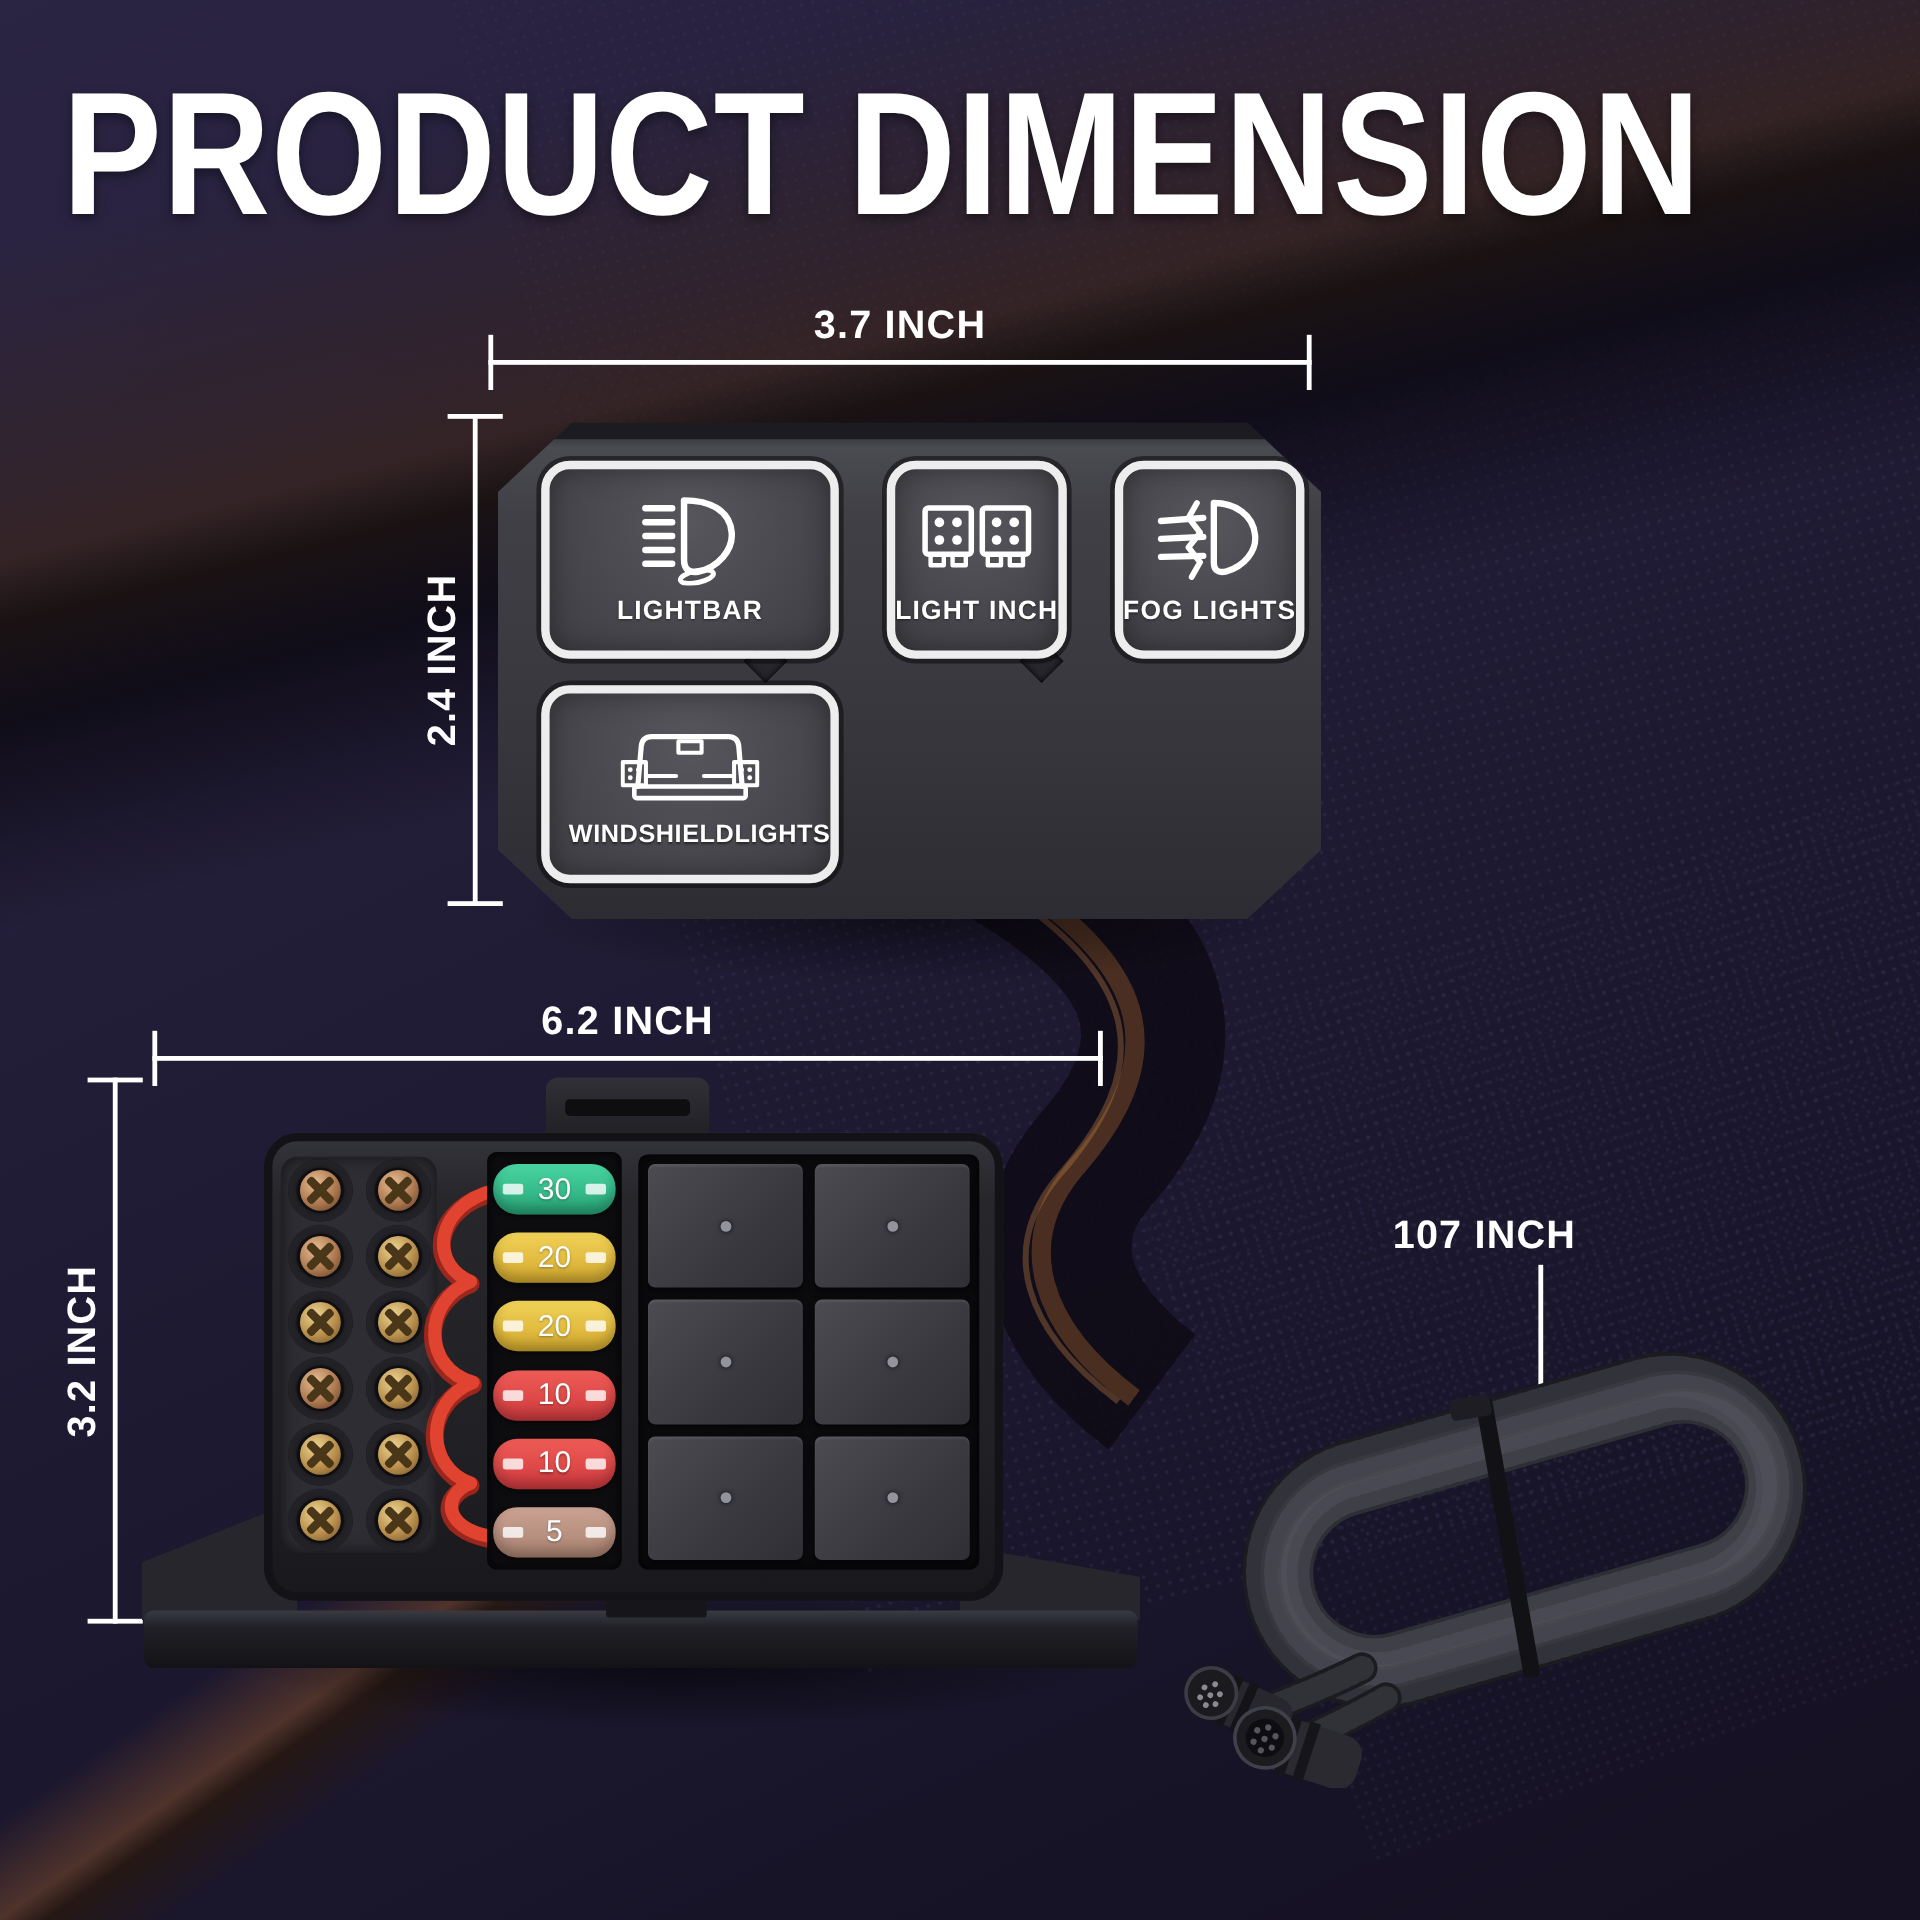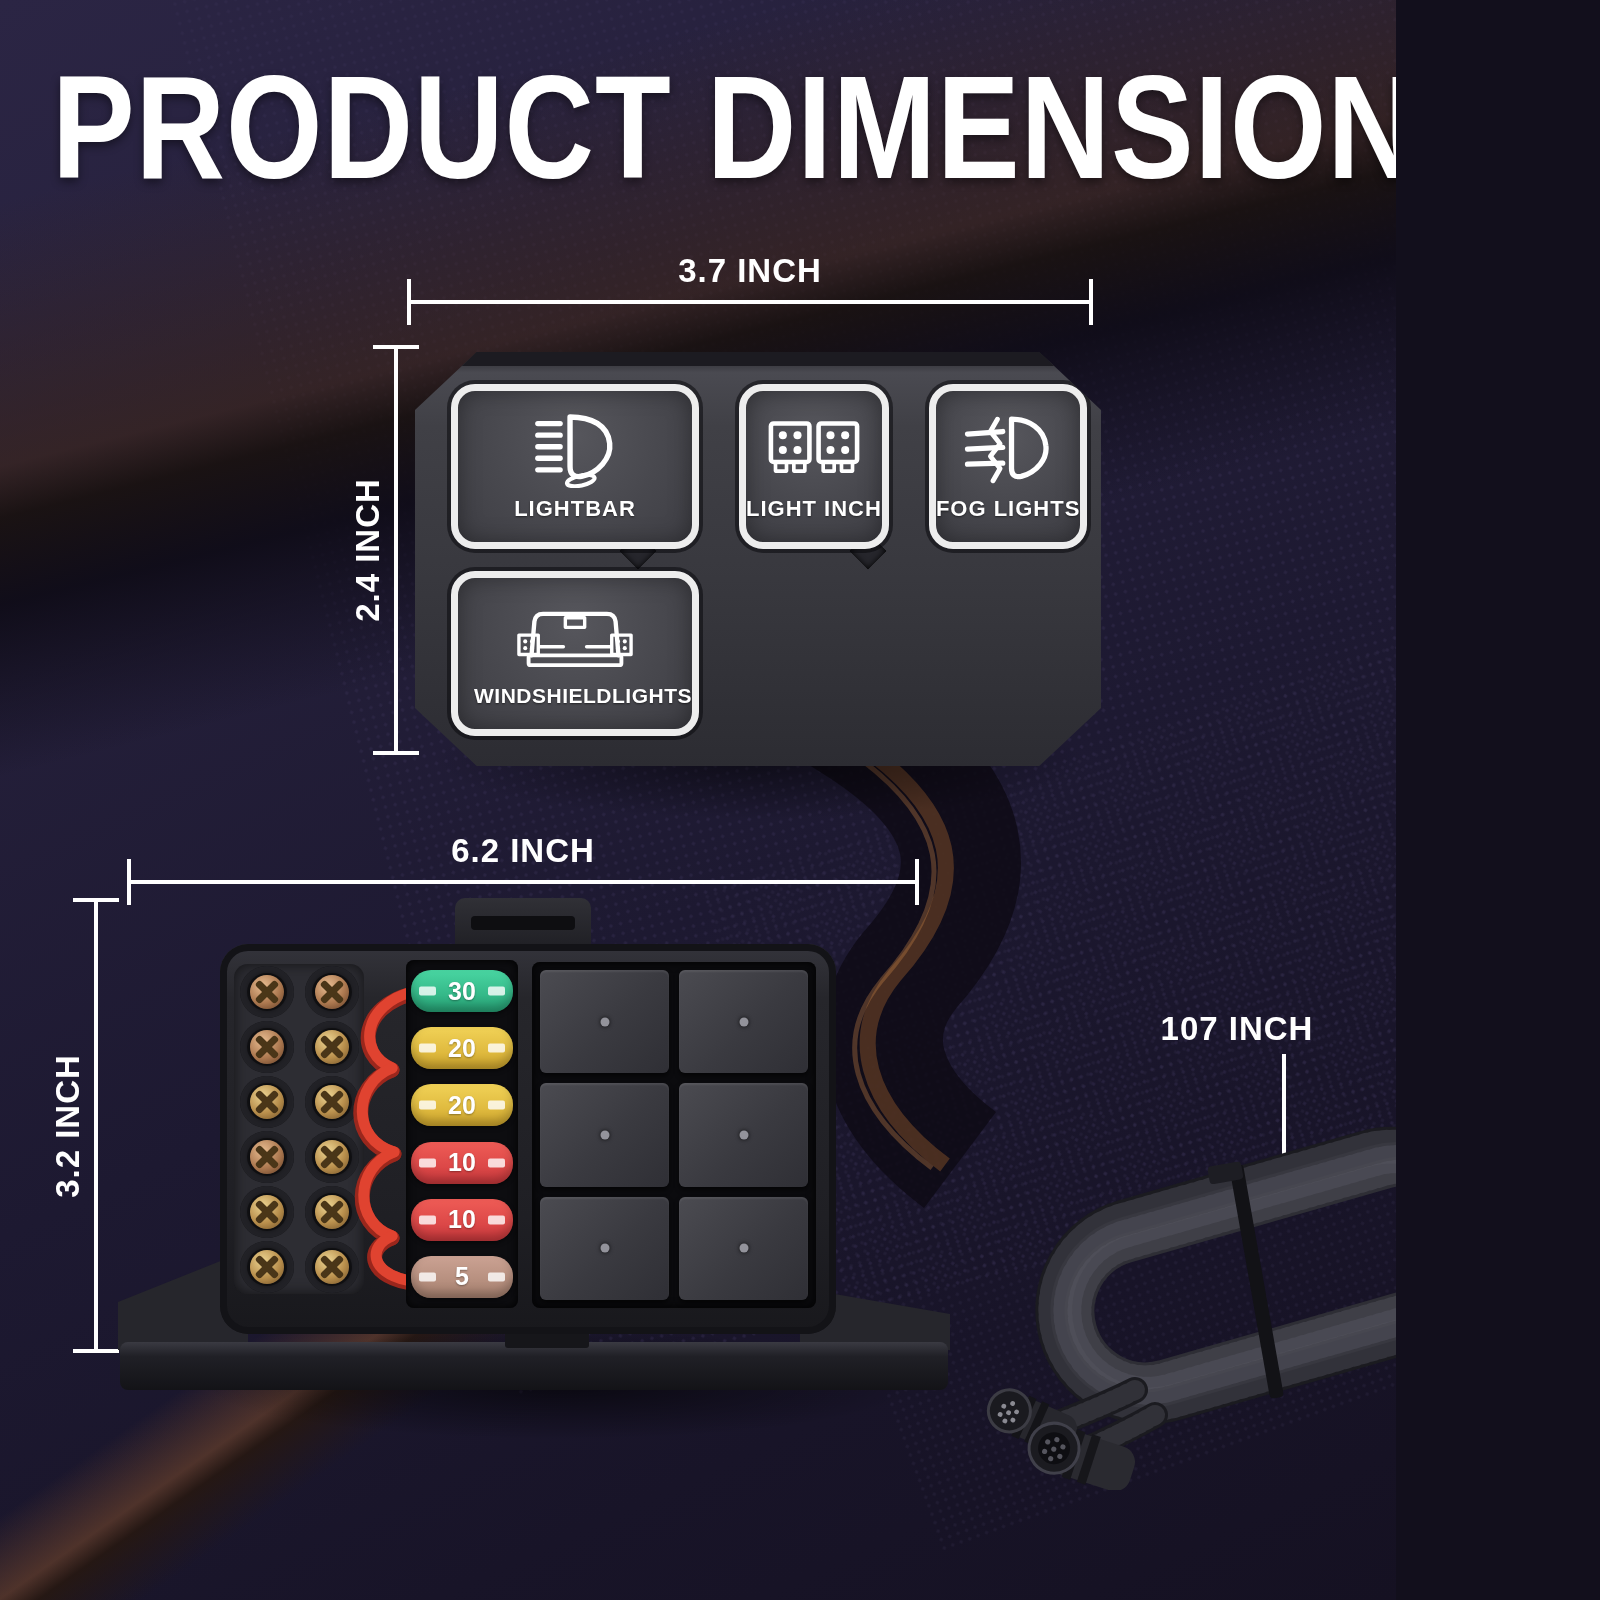--- a/index.html
+++ b/index.html
@@ -1,16 +1,16 @@
 <!DOCTYPE html>
 <html><head>
 <meta charset="utf-8">
 <style>
   html,body{margin:0;padding:0;background:#120f1c;}
-  #canvas{position:relative;width:1396px;height:1600px;overflow:hidden;
+  #canvas{position:relative;width:1600px;height:1600px;overflow:hidden;
           font-family:"Liberation Sans",sans-serif;
           background:linear-gradient(155deg,#2b2544 0%,#241f3a 30%,#1d1931 55%,#181428 80%,#151122 100%);}
   
   .bg-band{position:absolute;left:-200px;top:-40px;width:2400px;height:560px;
            transform:rotate(-14deg);transform-origin:center;
            background:linear-gradient(180deg,rgba(10,8,16,0) 0%,rgba(64,38,20,.55) 46%,rgba(24,16,12,.85) 55%,rgba(14,11,22,.9) 70%,rgba(14,11,22,0) 100%);}
   .bg-carbon{position:absolute;right:-420px;top:-260px;width:1500px;height:1500px;
              transform:rotate(-14deg);opacity:.5;
              background:radial-gradient(circle at 3px 3px,#332c4e 1.4px,transparent 1.9px);
              background-size:10px 10px;}
@@ -79,21 +79,21 @@
   .screw.copper{background:radial-gradient(circle at 38% 32%,#e8bd92 0%,#ad7950 55%,#5e3b24 100%);}
   .screw::before,.screw::after{content:"";position:absolute;left:50%;top:50%;width:28px;height:7px;
          background:#4a3618;border-radius:3px;}
   .screw::before{transform:translate(-50%,-50%) rotate(45deg);}
   .screw::after{transform:translate(-50%,-50%) rotate(-45deg);}
   .wires{position:absolute;left:128px;top:18px;}
   .fuse-rail{position:absolute;left:186px;top:16px;width:112px;height:348px;background:#0d0d10;
              border-radius:8px;display:flex;flex-direction:column;justify-content:space-between;
              padding:10px 5px;box-sizing:border-box;box-shadow:inset 0 0 10px #000;}
   .fuse{position:relative;height:42px;border-radius:20px;display:flex;align-items:center;justify-content:center;
-        color:#fff;font-weight:700;font-size:25px;text-shadow:0 1px 2px rgba(0,0,0,.35);
+        color:#fff;font-weight:400;font-size:25px;text-shadow:0 1px 2px rgba(0,0,0,.35);
         box-shadow:inset 0 -6px 10px rgba(0,0,0,.25),0 2px 4px rgba(0,0,0,.5);}
   .fuse::before,.fuse::after{content:"";position:absolute;top:50%;transform:translateY(-50%);
         width:17px;height:9px;background:rgba(255,255,255,.8);border-radius:2px;}
   .fuse::before{left:8px;} .fuse::after{right:8px;}
   .f-green{background:linear-gradient(180deg,#49d6a2,#27a477);}
   .f-yellow{background:linear-gradient(180deg,#f1d257,#d4aa2e);}
   .f-red{background:linear-gradient(180deg,#ef5c56,#cf3a3e);}
   .f-tan{background:linear-gradient(180deg,#cba293,#a88270);}
   .relay-area{position:absolute;left:312px;top:18px;width:284px;height:346px;background:#0b0b0e;
               border-radius:8px;display:grid;grid-template-columns:1fr 1fr;grid-template-rows:repeat(3,1fr);

